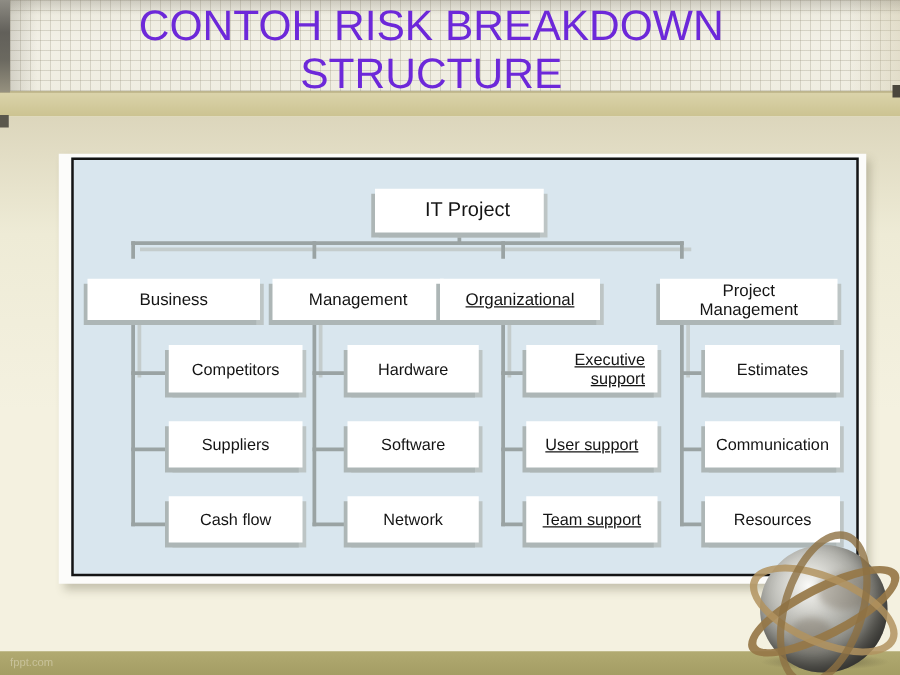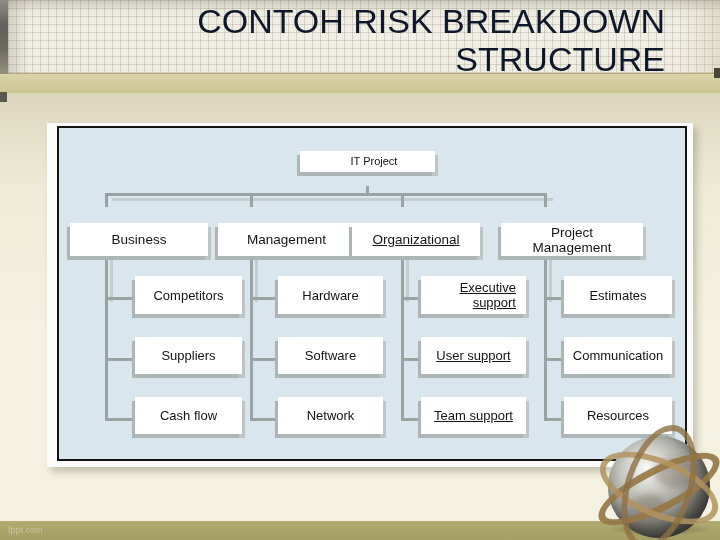--- a/index.html
+++ b/index.html
@@ -24,21 +24,21 @@
   }
   .edge-notch{position:absolute;left:0;top:92px;width:7px;height:10px;background:#5a574c;z-index:4;}
   .edge-right-notch{position:absolute;left:714px;top:68px;width:6px;height:10px;background:#4a463c;z-index:4;}
   .band{
     position:absolute;left:0;top:73px;width:720px;height:20px;z-index:3;
     background:linear-gradient(180deg,#dbd4ab,#ccc391);
     border-top:1px solid rgba(140,130,95,.45);box-sizing:border-box;
   }
   .title{
     position:absolute;left:25px;top:2px;width:640px;z-index:5;
-    font-size:34px;line-height:38px;color:#0f172a;text-align:right;
+    font-size:34px;line-height:38px;color:#6d28d9;text-align:center;
     letter-spacing:0px;
   }
   
   .content-bg{
     position:absolute;left:0;top:93px;width:720px;height:428px;
     background:linear-gradient(180deg,#dcd6bc 0%,#eeebd6 22%,#f4f1e0 55%);
   }
   
   .frame{
     position:absolute;left:47px;top:123px;width:646px;height:344px;z-index:6;
@@ -51,26 +51,26 @@
   
   .conn{position:absolute;background:#9aa3a3;z-index:8;}
   .conn.shadow{background:#c4cccc;}
   
   .node{
     position:absolute;z-index:9;background:#ffffff;
     box-shadow:-3px 4px 0 #adb6b6, 3px 4px 0 #bdc5c5;
     display:flex;align-items:center;justify-content:center;text-align:center;
     font-size:13px;line-height:15px;color:#141414;box-sizing:border-box;
   }
-  .lvl1{left:300px;top:151px;width:135px;height:21px;font-size:11px;padding-left:13px;}
+  .lvl1{left:300px;top:151px;width:135px;height:35px;font-size:16px;padding-left:13px;}
   .lvl2{top:207px;height:33px;font-size:13.5px;margin-top:16px;}
   .n-bus{left:70px;width:138px;}
   .n-tec{left:218px;width:137px;}
   .n-org{left:352px;width:128px;text-decoration:underline;}
-  .n-pm {left:501px;width:142px;padding:0 40px;}
+  .n-pm {left:528px;width:142px;padding:0 40px;}
   .row1{top:276px;height:38px;text-align:right;}
   .row2{top:337px;height:37px;}
   .row3{top:397px;height:37px;}
   .kid-b{left:135px;width:107px;}
   .kid-t{left:278px;width:105px;}
   .kid-o{left:421px;width:105px;padding:0 10px;text-decoration:underline;}
   .kid-p{left:564px;width:108px;}
   
   .footer-band{
     position:absolute;left:0;top:521px;width:720px;height:19px;z-index:10;

